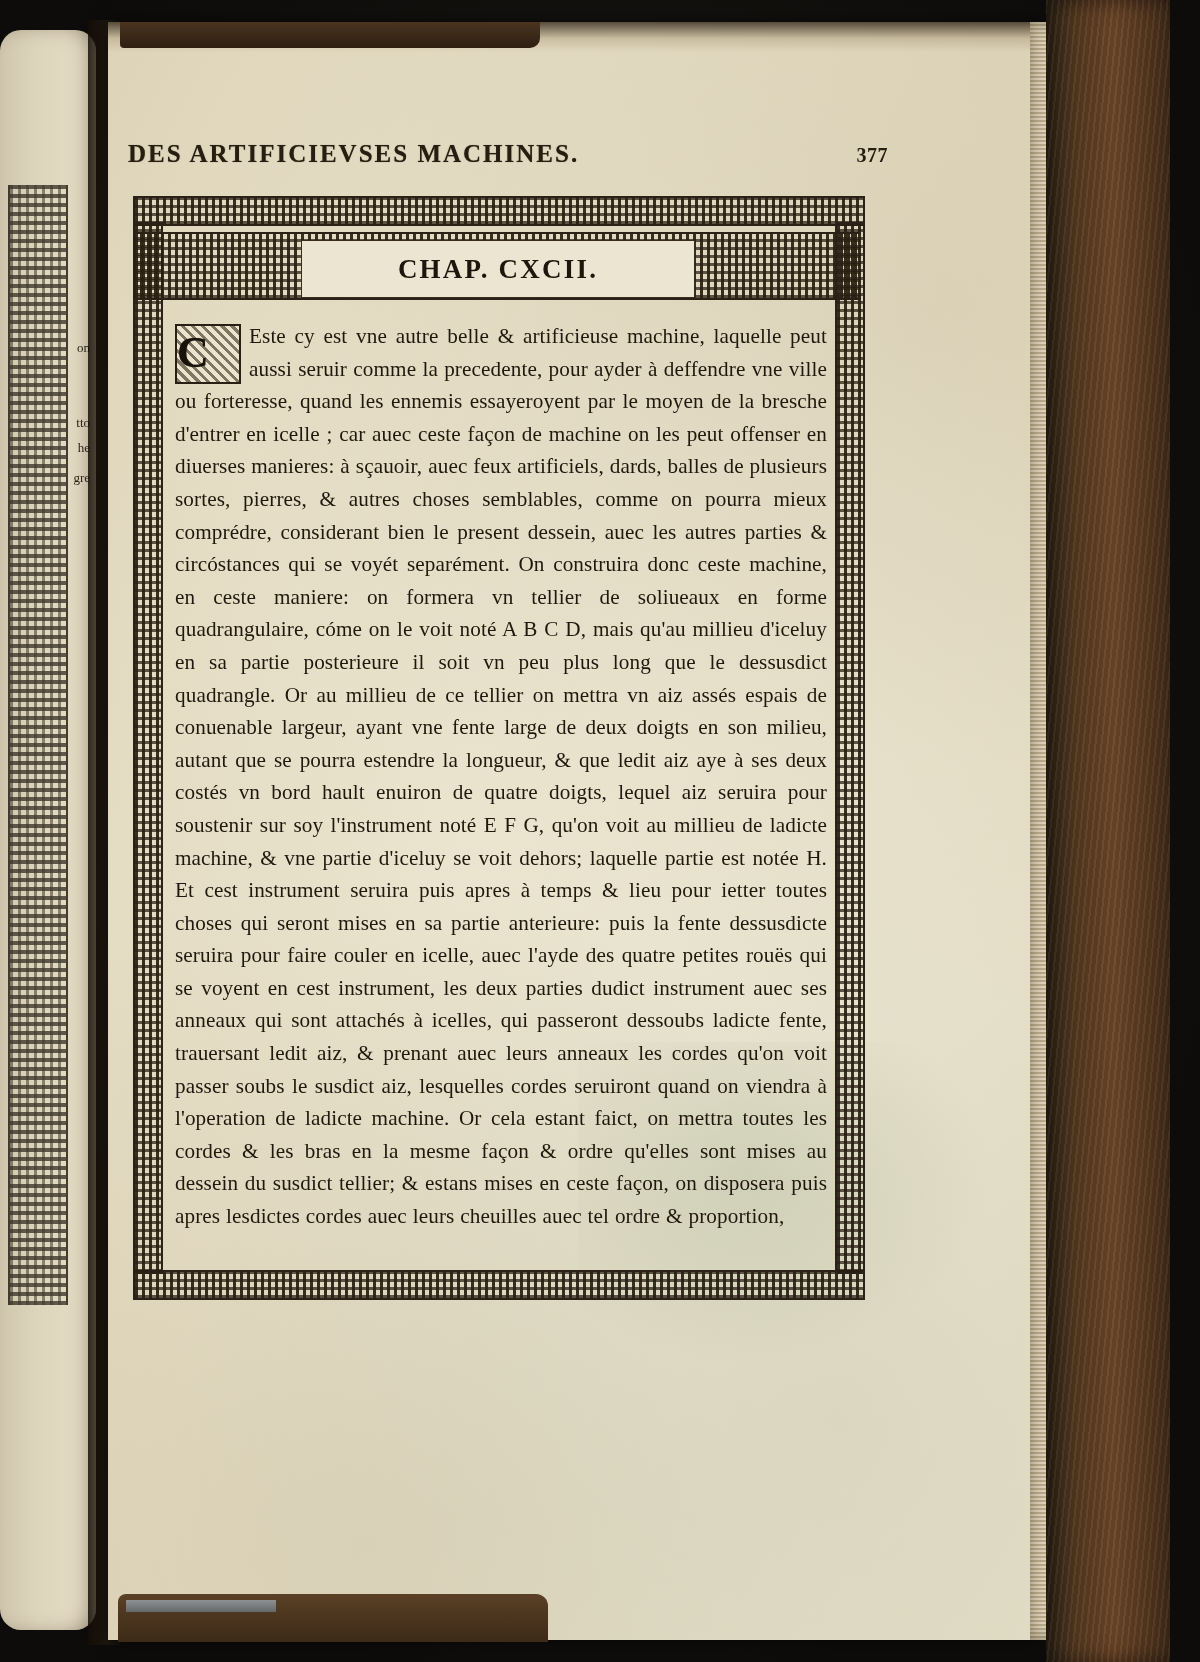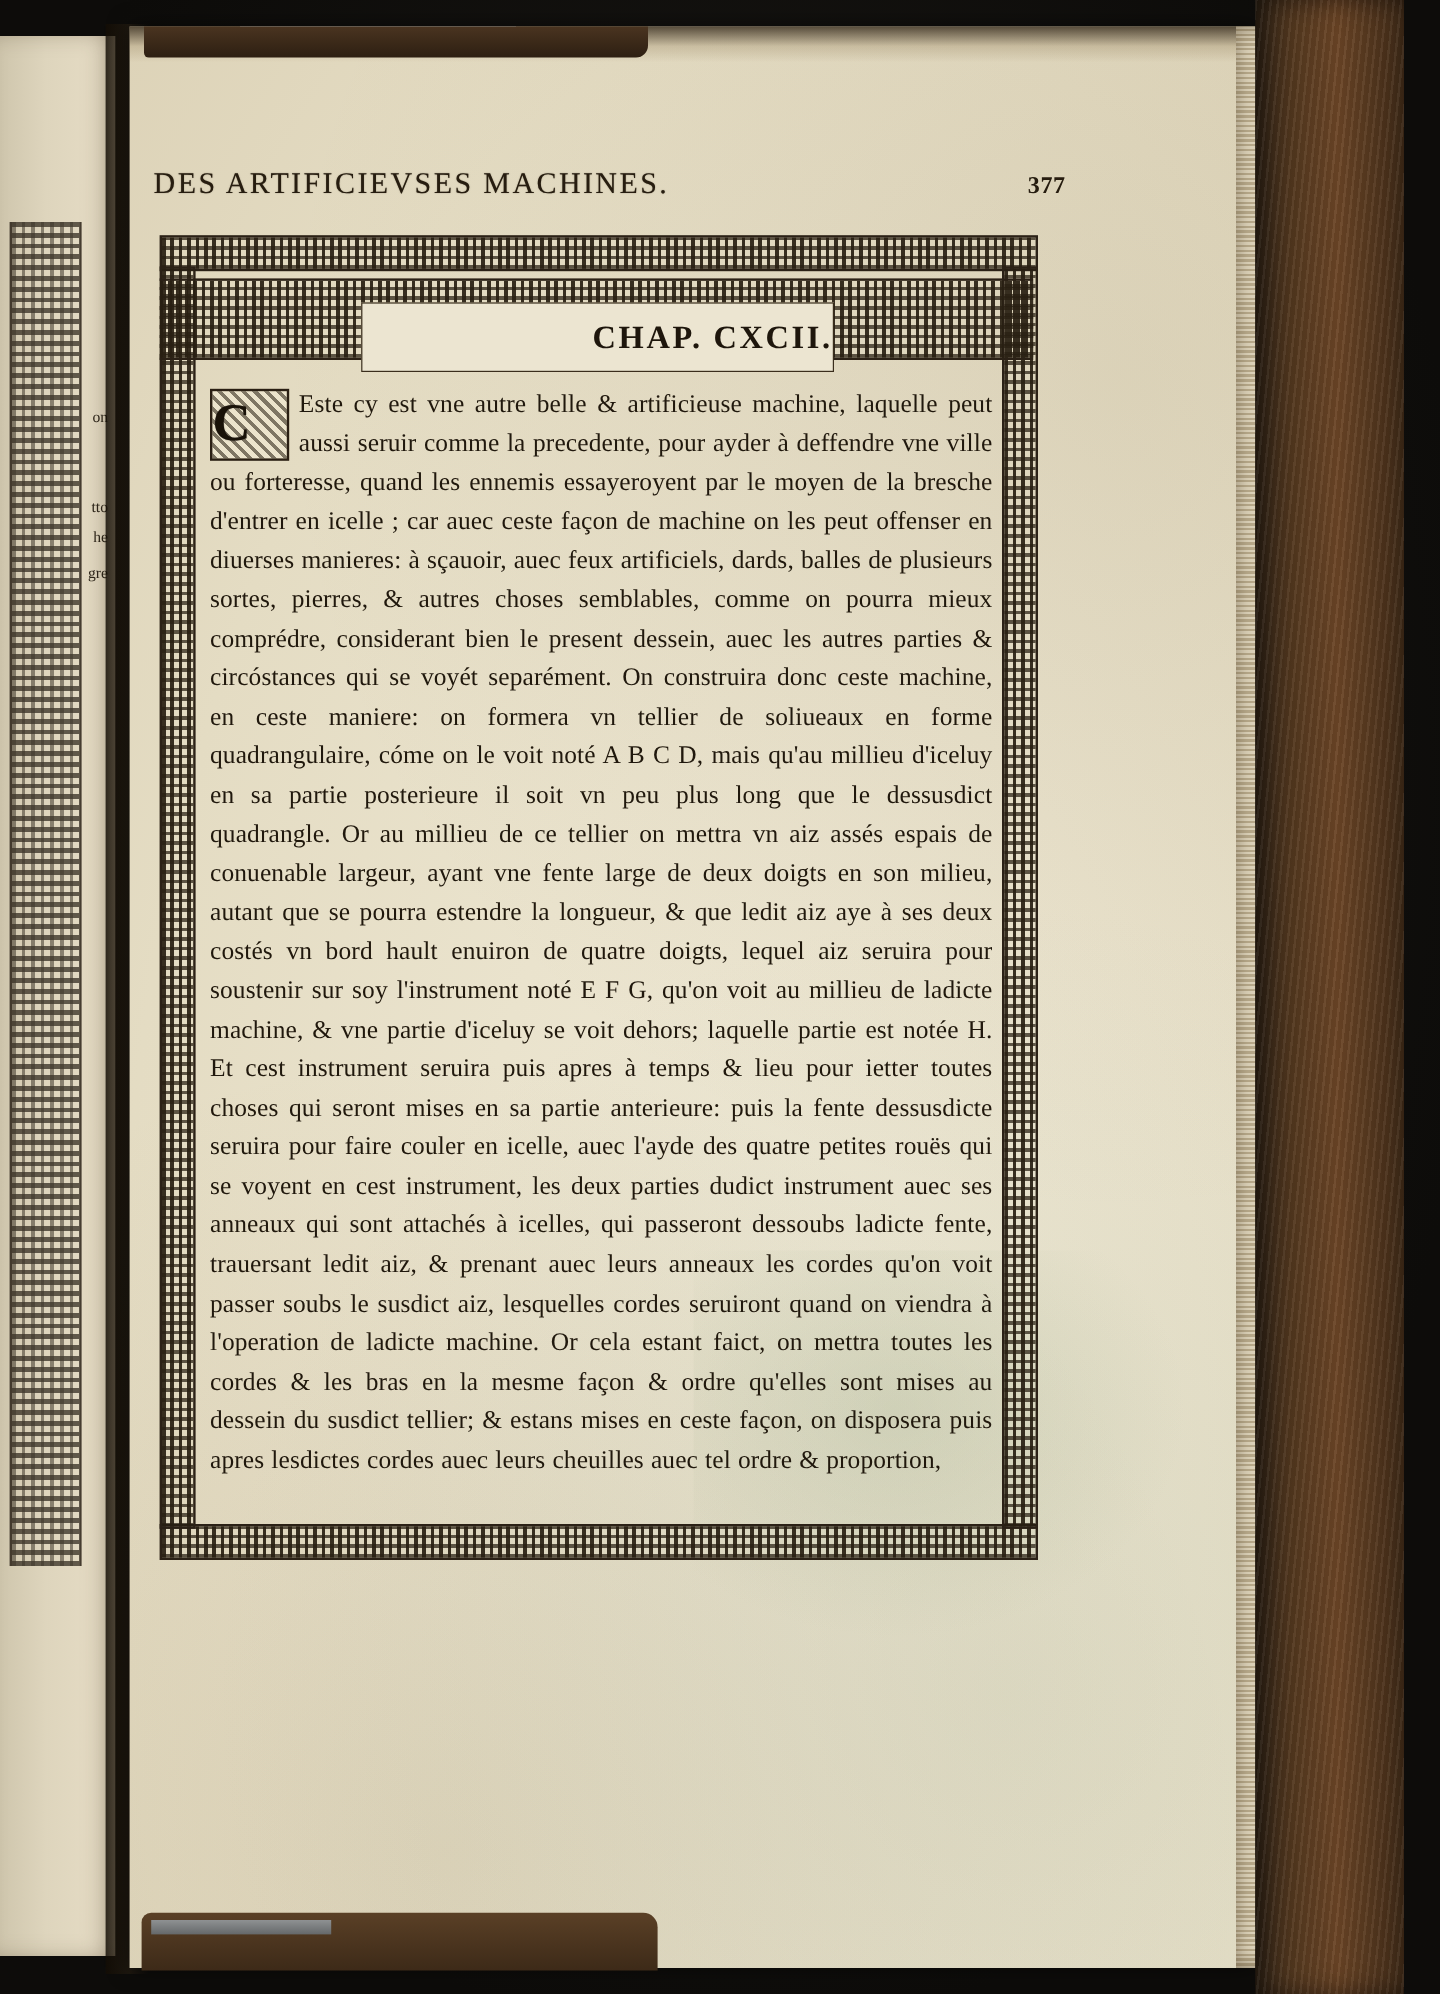--- a/index.html
+++ b/index.html
@@ -32,20 +32,21 @@
 
   
   .verso {
     position: absolute;
     left: 0;
     top: 30px;
     width: 96px;
     height: 1600px;
     background: linear-gradient(90deg, #cfc6ad 0%, #ded5bd 40%, #e7ddc6 100%);
     box-shadow: inset -12px 0 22px -8px rgba(60,45,25,.55);
+    border-radius: 21px;
   }
   .verso-ornament {
     position: absolute;
     left: 8px;
     top: 155px;
     width: 56px;
     height: 1120px;
     background:
       repeating-linear-gradient(0deg,
         rgba(35,28,18,.80) 0px, rgba(35,28,18,.80) 4px,
@@ -174,21 +175,21 @@
     width: 720px;
     display: flex;
     align-items: baseline;
     justify-content: space-between;
     color: #2a2114;
   }
   .rh-title {
     font-family: "Liberation Serif", serif;
     font-size: 25px;
     letter-spacing: 2.0px;
-    font-weight: 400;
+    font-weight: 700;
     text-shadow: 0 0 1px rgba(40,30,15,.5);
     white-space: nowrap;
   }
   .rh-folio {
     font-family: "Liberation Serif", serif;
     font-size: 20px;
     letter-spacing: .5px;
     font-weight: 600;
     padding-left: 26px;
   }
@@ -230,28 +231,28 @@
         rgba(233,226,205,0) 3px, rgba(233,226,205,0) 7px),
       repeating-linear-gradient(0deg,
         rgba(40,31,18,.72) 0px, rgba(40,31,18,.72) 3px,
         rgba(233,226,205,0) 3px, rgba(233,226,205,0) 8px);
     border-top: 2px solid #2b2116;
     border-bottom: 2px solid #2b2116;
   }
   .head-plate {
     position: absolute;
     left: 168px;
-    top: 56px;
+    top: 44px;
     width: 392px;
     height: 56px;
     background: #ece5d1;
     border: 1px solid #3a2d1c;
     display: flex;
     align-items: center;
-    justify-content: flex-end;
+    justify-content: center;
   }
   .chapter-title {
     font-family: "Liberation Serif", serif;
     font-size: 27px;
     letter-spacing: 2.2px;
     color: #221a10;
     font-weight: 600;
   }
 
   

